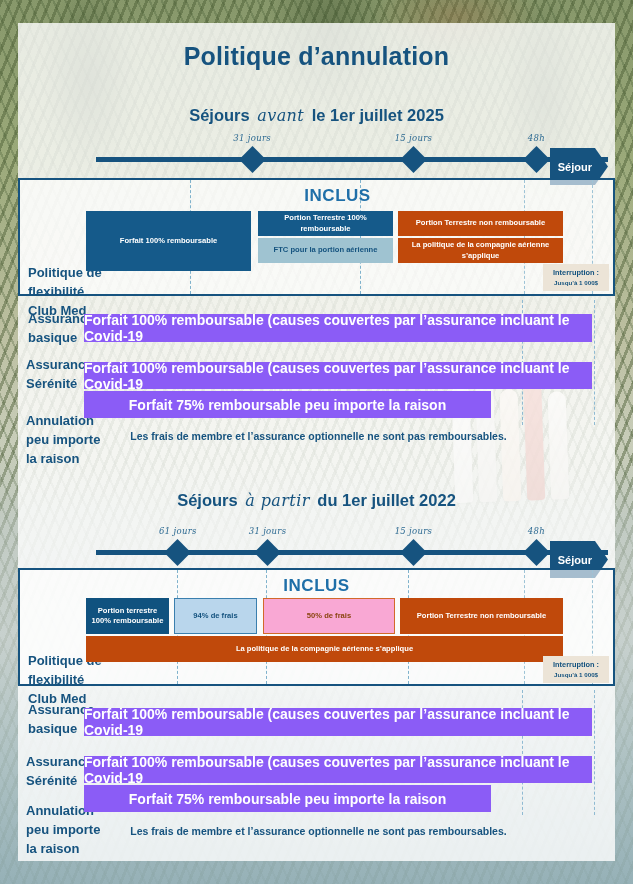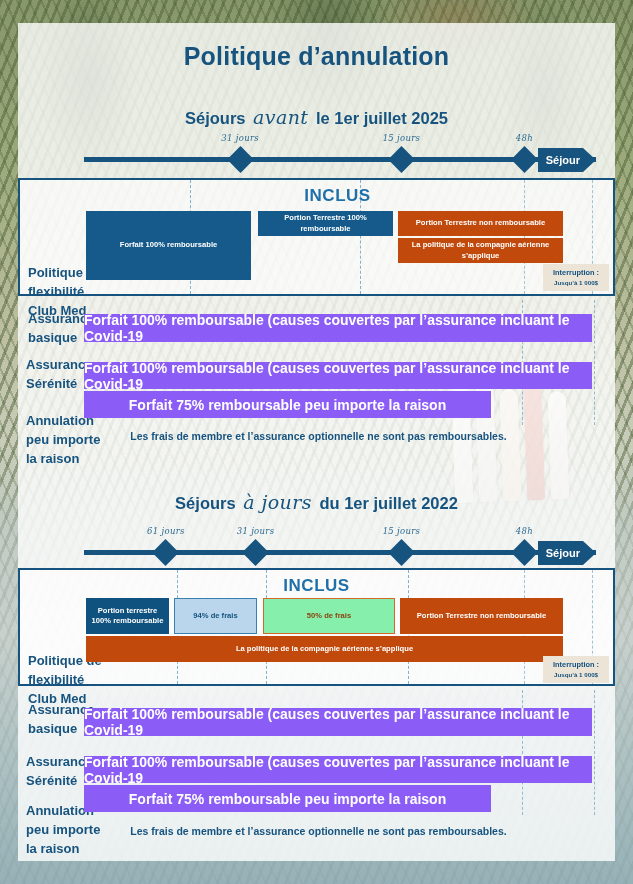--- a/index.html
+++ b/index.html
@@ -75,45 +75,45 @@
     letter-spacing: .2px;
   }
   .section-title {
     position: absolute; left: 0; right: 0;
     text-align: center;
     font-size: 16.5px; font-weight: bold; color: #16537f;
   }
   .section-title .script {
     font-family: "DejaVu Serif", serif;
     font-style: italic; font-weight: normal;
-    font-size: 19px; letter-spacing: .4px; padding: 0 3px;
+    font-size: 16px; letter-spacing: .4px; padding: 0 3px;
   }
   #title1 { top: 106px; }
   #title2 { top: 491px; }
 
   
-  .timeline { position: absolute; left: 84px; width: 512px; height: 34px; }
+  .timeline { position: absolute; left: 96px; width: 512px; height: 34px; }
   #tl1 { top: 142px; }
   #tl2 { top: 535px; text-align: right; }
   .tl-rail {
     position: absolute; left: 0; right: 0; top: 15px; height: 5px;
     background: #16537f;
   }
   .tl-tick {
     position: absolute; top: 8px; width: 19px; height: 19px;
     background: #16537f; transform: rotate(45deg); margin-left: -9.5px;
   }
   .tl-label {
     position: absolute; top: -9px; transform: translateX(-50%);
     font-family: "DejaVu Serif", serif; font-style: italic;
     font-size: 8.5px; color: #2d6a92; white-space: nowrap;
     letter-spacing: .3px;
   }
   .tl-sejour {
-    position: absolute; top: 6px; right: 0; height: 24px;
+    position: absolute; top: 6px; right: 0; height: 37px;
     background: #16537f; color: #fff;
     font-size: 11px; font-weight: bold;
     display: flex; align-items: center; justify-content: center;
     padding: 0 16px 0 8px;
     clip-path: polygon(0 0, calc(100% - 13px) 0, 100% 50%, calc(100% - 13px) 100%, 0 100%);
   }
 
   
   .card {
     position: absolute; left: 18px; width: 597px;
@@ -149,21 +149,21 @@
     display: flex; align-items: center; justify-content: center;
     text-align: center;
     font-size: 7.6px; line-height: 1.35; font-weight: bold;
     color: #ffffff; padding: 2px 4px;
   }
   .bar.navy   { background: #155a8a; }
   .bar.navy-d { background: #10527f; }
   .bar.teal   { background: #9fc3d1; color: #15537f; }
   .bar.orange { background: #c0490b; }
   .bar.lblue  { background: #b9d6ec; color: #15537f; border: 1.3px solid #3a7fae; }
-  .bar.peach  { background: #86efac; color: #8a4410; border: 1.3px solid #d2692a; }
+  .bar.peach  { background: #f9a8d4; color: #8a4410; border: 1.3px solid #d2692a; }
   .bar.beige  {
     background: #ece4d7; color: #15537f;
     flex-direction: column; justify-content: center; gap: 1px;
   }
   .bar.beige .l1 { font-size: 7.4px; font-weight: bold; }
   .bar.beige .l2 { font-size: 6.2px; font-weight: bold; }
 
   
   .widerow {
     position: absolute;
@@ -228,23 +228,24 @@
   <div class="vguide outer" style="left:96.5%"></div>
 
   <div class="inclus" id="inclus1">INCLUS</div>
 
   <div class="rowlabel" style="left:8px; top:46px; white-space:pre-line;">Politique de
 flexibilité
 Club Med</div>
   <div class="rowlabel" style="left:8px; top:92px; white-space:pre-line;">Assurance
 basique</div>
 
-  <div class="bar navy" style="left:66px; top:31px; width:165px; height:69px;">Forfait 100% remboursable</div>
+  <div class="bar navy" style="left:66px; top:31px; width:165px; height:60px;">Forfait 100% remboursable</div>
 
   <div class="bar navy" style="left:238px; top:31px; width:135px; height:25px;">Portion Terrestre 100% remboursable</div>
+  <div class="bar teal" style="left:238px; top:58px; width:135px; height:25px;">FTC pour la portion aérienne</div>
 
   <div class="bar orange" style="left:378px; top:31px; width:165px; height:25px;">Portion Terrestre non remboursable</div>
   <div class="bar orange" style="left:378px; top:58px; width:165px; height:25px;">La politique de la compagnie aérienne s’applique</div>
 
   <div class="bar beige" style="left:523px; top:84px; width:66px; height:27px;">
     <span class="l1">Interruption :</span>
     <span class="l2">Jusqu’à 1 000$</span>
   </div>
 </div>
 
@@ -258,21 +259,21 @@
 <div class="rowlabel" style="left:26px; top:374px; white-space:pre-line;">Annulation
 peu importe
 la raison</div>
 <div class="widerow" style="left:84px; top:362px; width:508px; height:27px;">Forfait 100% remboursable (causes couvertes par l’assurance incluant le Covid-19</div>
 <div class="widerow" style="left:84px; top:391px; width:407px; height:27px;">Forfait 75% remboursable peu importe la raison</div>
 
 <div class="footnote" id="foot1">Les frais de membre et l’assurance optionnelle ne sont pas remboursables.</div>
 
 <div class="section-title" id="title2">
   <span>Séjours</span>
-  <span class="script">à jours</span>
+  <span class="script">à partir</span>
   <span>du 1er juillet 2022</span>
 </div>
 
 <div class="timeline" id="tl2">
   <div class="tl-rail"></div>
 
   <div class="tl-label" style="left:16%">61 jours</div>
   <div class="tl-tick" style="left:16%"></div>
 
   <div class="tl-label" style="left:33.5%">31 jours</div>

